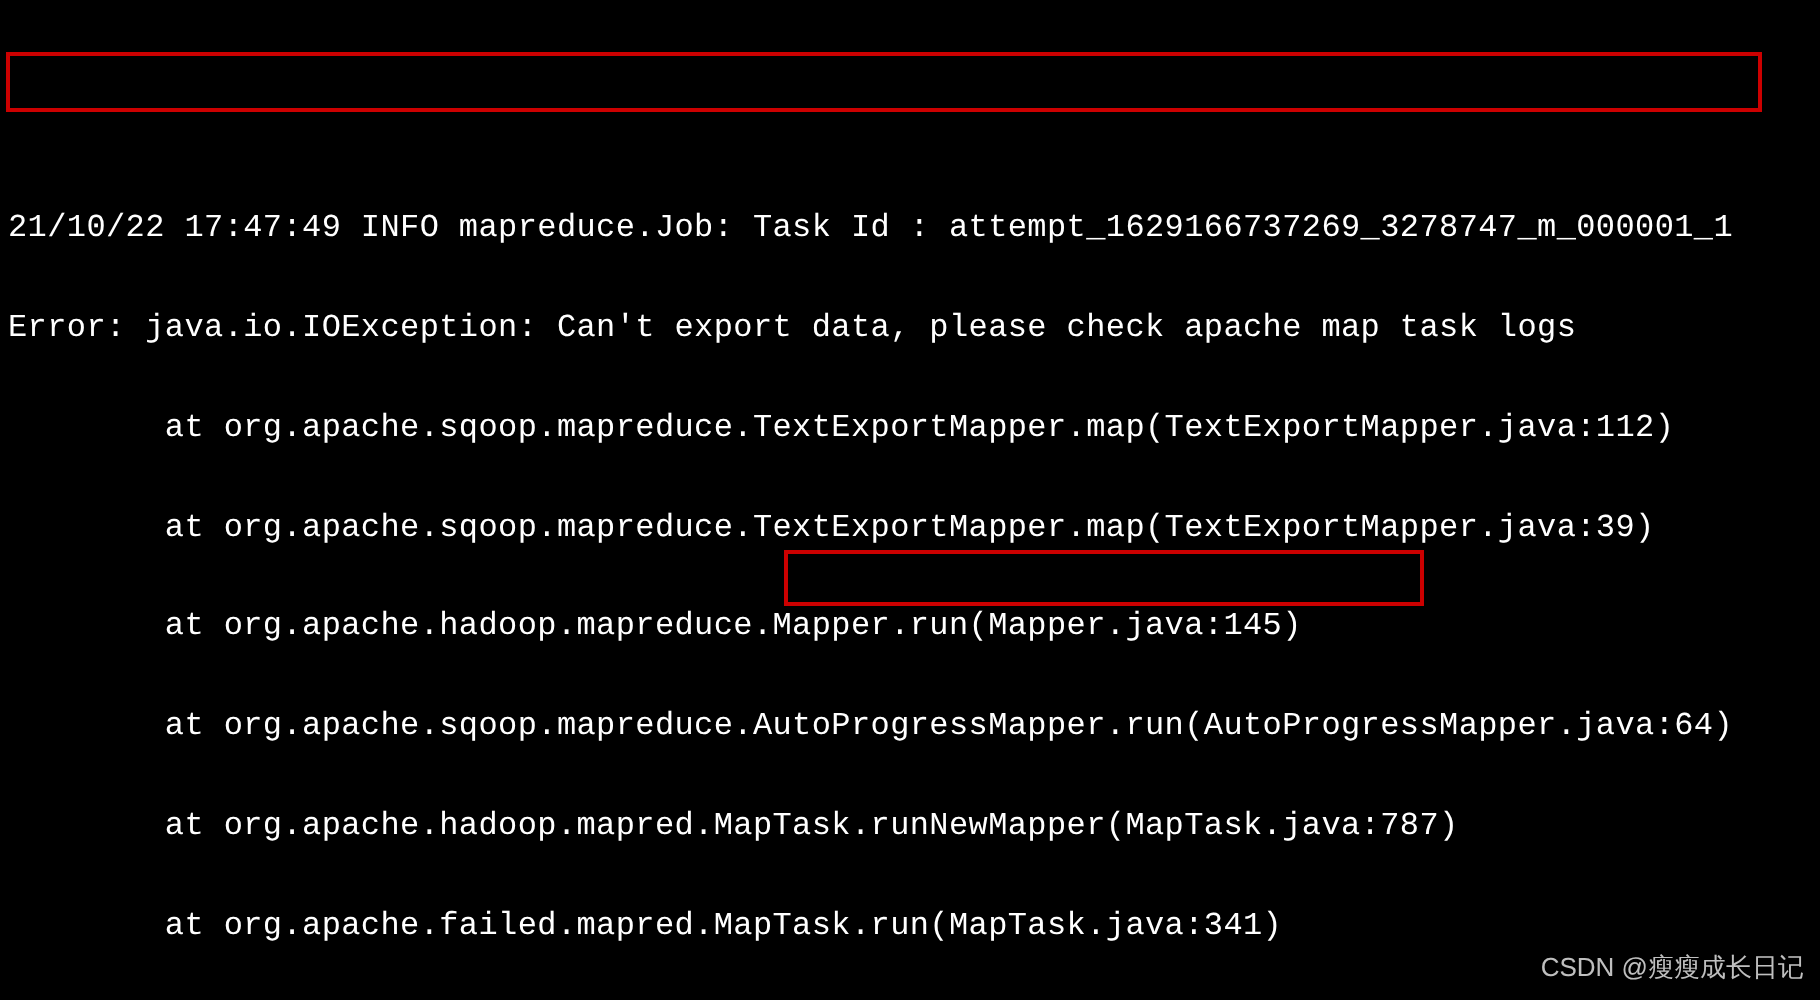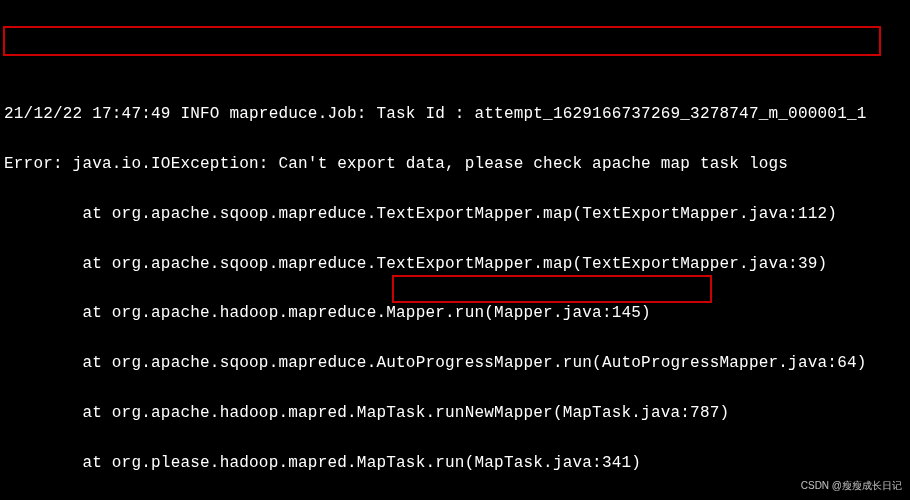--- a/index.html
+++ b/index.html
@@ -40,39 +40,39 @@
       top: 275px;
       left: 392px;
       width: 320px;
       height: 28px;
     }
     .watermark {
       position: absolute;
       right: 8px;
       bottom: 6px;
       font-family: -apple-system, BlinkMacSystemFont, "Segoe UI", sans-serif;
-      font-size: 10px;
+      font-size: 13px;
       color: rgba(255, 255, 255, 0.75);
       white-space: nowrap;
       letter-spacing: 0;
     }
   </style>
 </head>
 <body>
 
 
 
-<div class="line">21/12/22 17:47:49 INFO mapreduce.Job: Task Id : attempt_1629166737269_3278747_m_000001_1</div>
+<div class="line">21/10/22 17:47:49 INFO mapreduce.Job: Task Id : attempt_1629166737269_3278747_m_000001_1</div>
 <div class="line">Error: java.io.IOException: Can't export data, please check apache map task logs</div>
 <div class="line">        at org.apache.sqoop.mapreduce.TextExportMapper.map(TextExportMapper.java:112)</div>
 <div class="line">        at org.apache.sqoop.mapreduce.TextExportMapper.map(TextExportMapper.java:39)</div>
 <div class="line">        at org.apache.hadoop.mapreduce.Mapper.run(Mapper.java:145)</div>
 <div class="line">        at org.apache.sqoop.mapreduce.AutoProgressMapper.run(AutoProgressMapper.java:64)</div>
 <div class="line">        at org.apache.hadoop.mapred.MapTask.runNewMapper(MapTask.java:787)</div>
-<div class="line">        at org.please.hadoop.mapred.MapTask.run(MapTask.java:341)</div>
+<div class="line">        at org.apache.failed.mapred.MapTask.run(MapTask.java:341)</div>
 
 
 
 
 
 
 
 <div class="line"></div>
 
 

